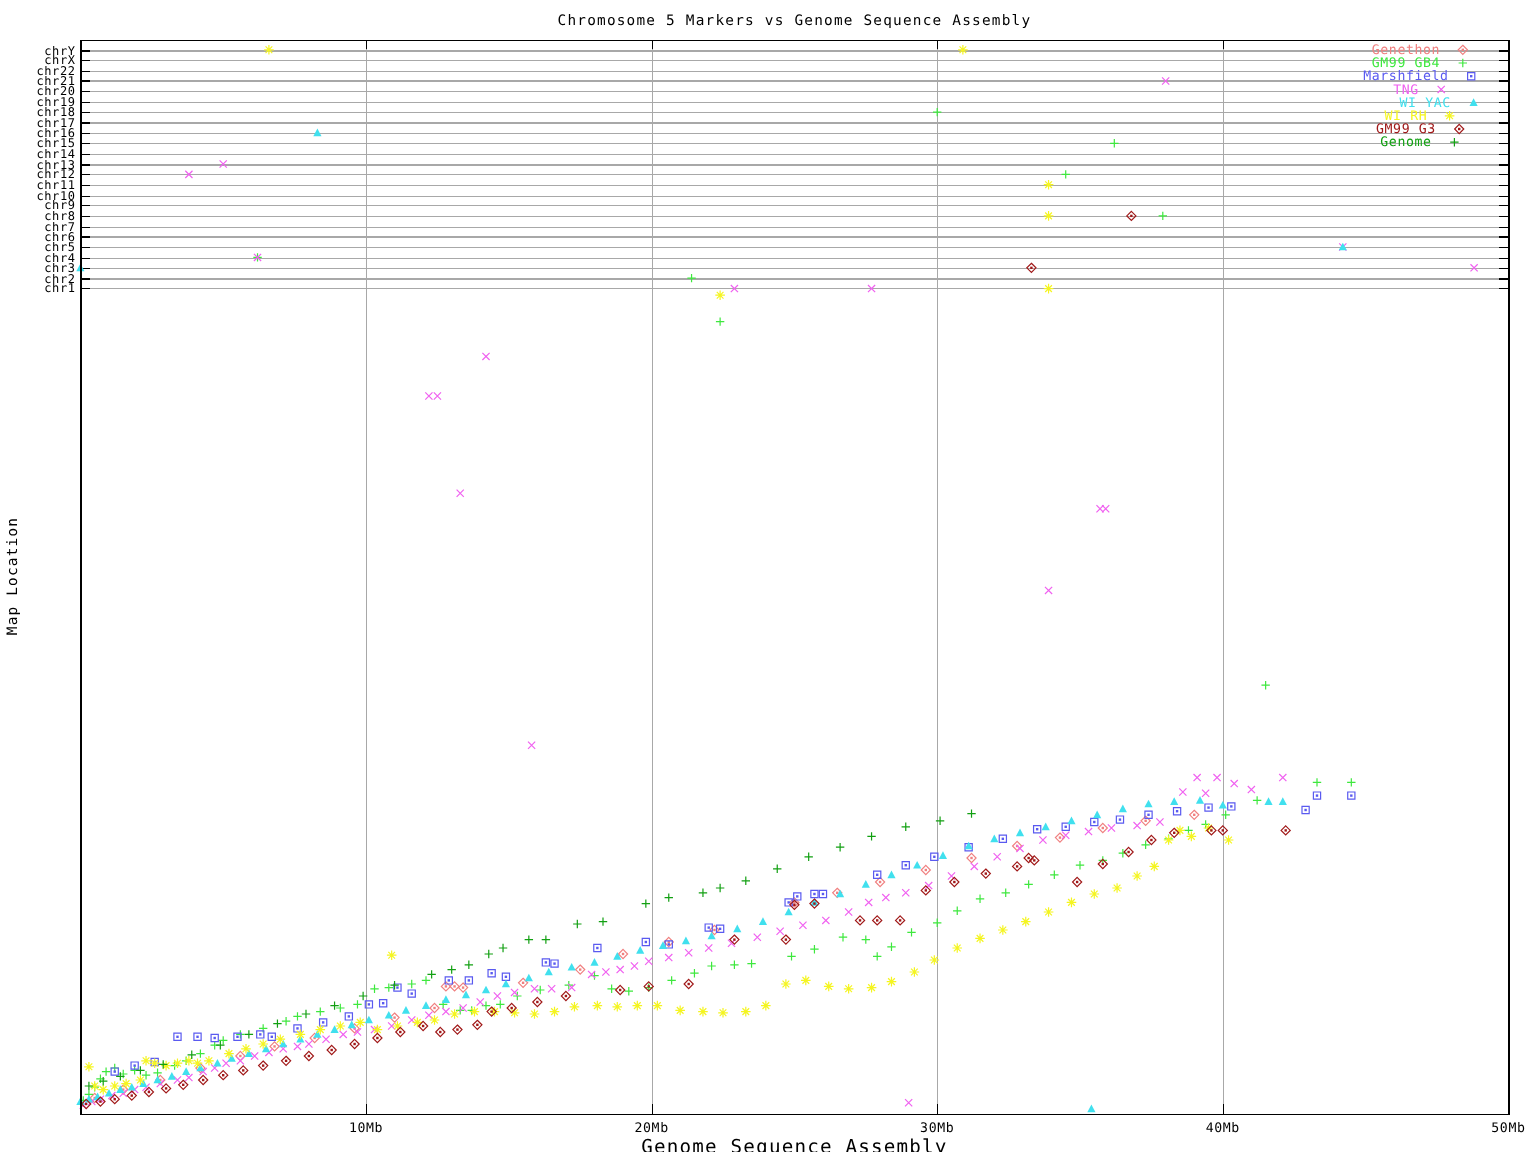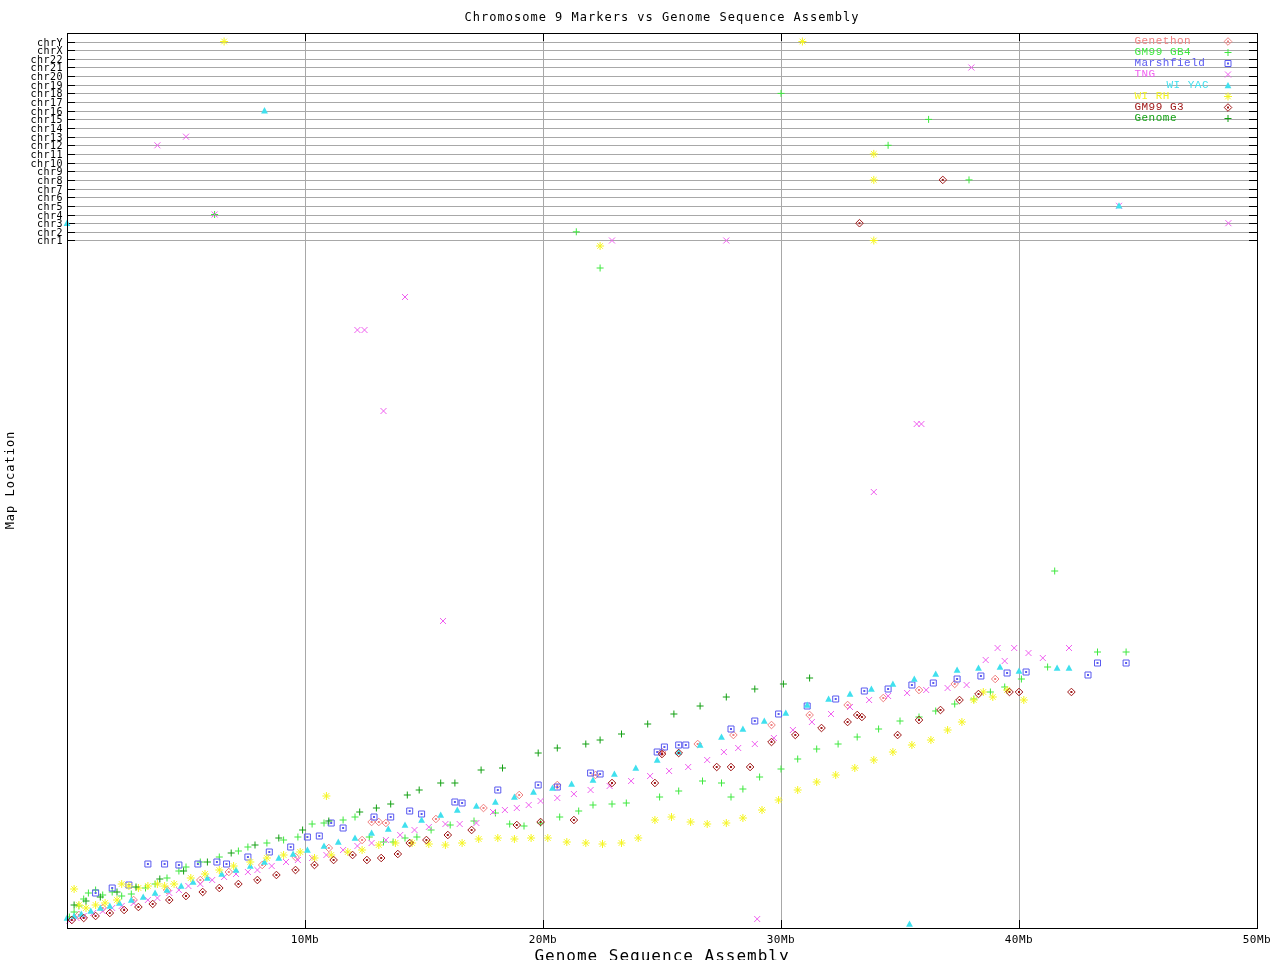--- a/index.html
+++ b/index.html
@@ -7,27 +7,27 @@
        font-family:"DejaVu Sans Mono","Liberation Mono",monospace;color:#000;}
   .chart-title{position:absolute;top:10px;left:67px;width:1190px;text-align:center;
        font-size:12px;letter-spacing:1px;white-space:pre;}
   .x-axis-title{position:absolute;top:946px;left:67px;width:1190px;text-align:center;
        font-size:16px;letter-spacing:1px;}
   .y-axis-title{position:absolute;left:-90px;top:473px;width:200px;text-align:center;
        font-size:12px;letter-spacing:1px;transform:rotate(-90deg);}
   #plot-svg{position:absolute;left:0;top:0;}
   .legend{position:absolute;top:36px;right:42px;text-align:right;}
   .legend-row{height:11px;line-height:11px;font-size:11px;letter-spacing:0.5px;
-       display:flex;align-items:center;justify-content:space-between;white-space:pre;font-family:Liberation Mono, monospace;}
+       display:flex;align-items:center;justify-content:center;white-space:pre;}
   .legend-row svg{margin-left:9px;display:block;}
 </style>
 </head>
 <body>
 
-<div class="chart-title">Chromosome 9 Markers vs Genome Sequence Assembly</div>
+<div class="chart-title">Chromosome 5 Markers vs Genome Sequence Assembly</div>
 
 <svg id="plot-svg" width="1280" height="960">
     <g stroke="#a8a8a8" stroke-width="1" shape-rendering="crispEdges">
       <line x1="305.5" y1="33" x2="305.5" y2="928"></line>
       <line x1="543.5" y1="33" x2="543.5" y2="928"></line>
       <line x1="781.5" y1="33" x2="781.5" y2="928"></line>
       <line x1="1019.5" y1="33" x2="1019.5" y2="928"></line>
       <line x1="1257.5" y1="33" x2="1257.5" y2="928"></line>
       <line x1="67" y1="42.5" x2="1257" y2="42.5"></line>
       <line x1="67" y1="50.5" x2="1257" y2="50.5"></line>

